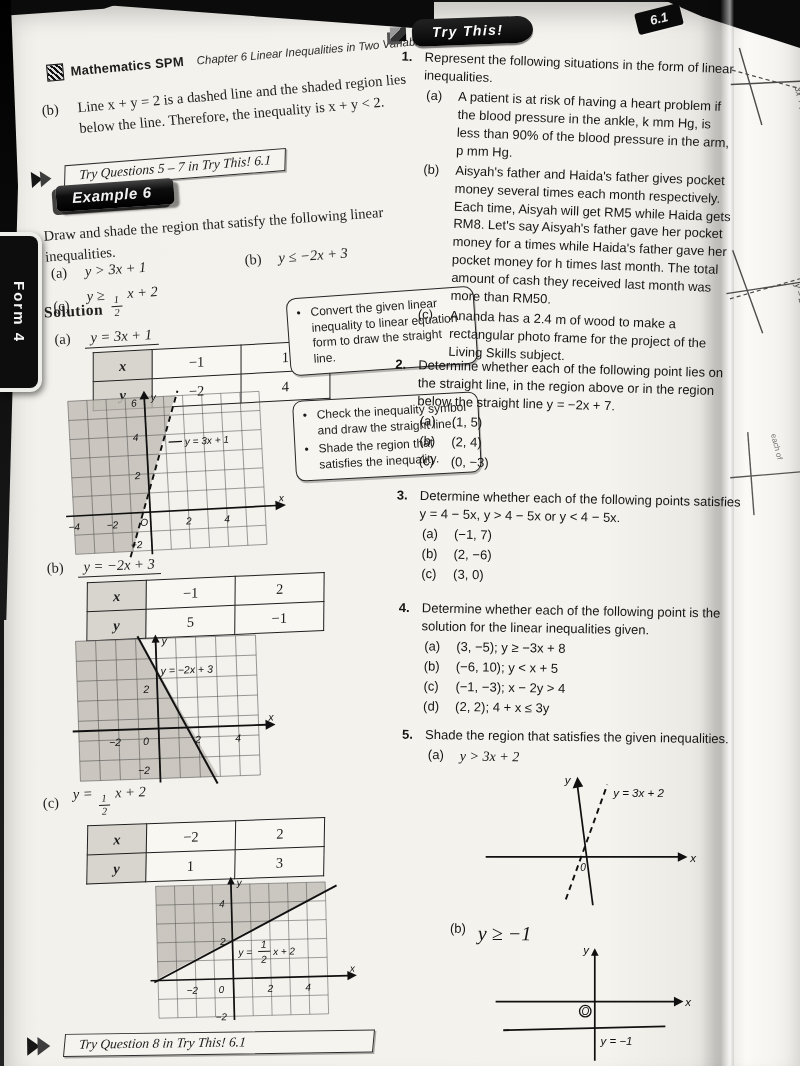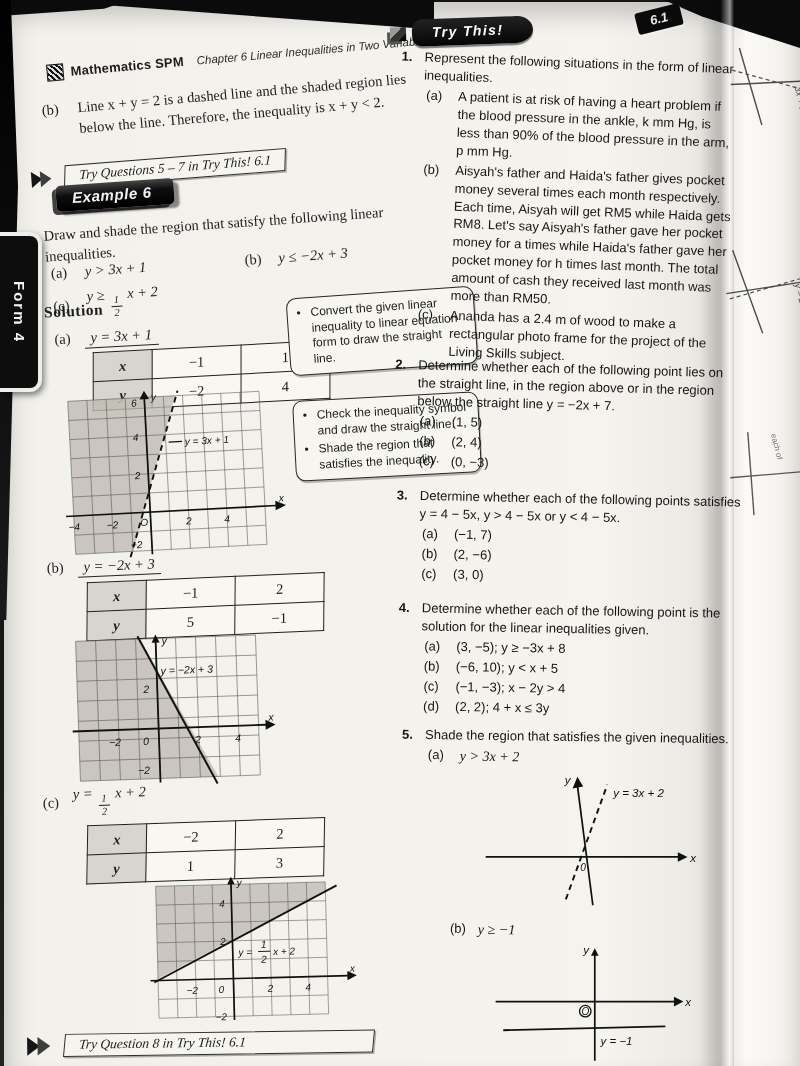--- a/index.html
+++ b/index.html
@@ -409,21 +409,21 @@
     <polygon points="98,17 103,5 109,15" fill="#101010"></polygon>
     <path class="dl" d="M91 132L134 13"></path>
     <text class="tk" x="106" y="103">0</text>
     <text class="ll" x="140" y="26" style="font-size:12px">y = 3x + 2</text>
     <text class="ll" x="220" y="93" style="font-size:12px">x</text>
     <text class="ll" x="90" y="12" style="font-size:12px">y</text>
   </svg>
 
   <div class="abs qblock" style="left:450px;top:920px;transform:rotate(0.5deg);display:flex;gap:12px;">
     <span>(b)</span>
-    <span class="math" style="font-size:14px;">y ≥ −1</span>
+    <span class="math" style="font-size:20px;">y ≥ −1</span>
   </div>
 
   <svg class="abs" style="left:488px;top:944px;" width="205" height="120" viewBox="0 0 215 125">
     <path class="ax" d="M8 60H196"></path>
     <polygon points="195,55 205,60 195,65" fill="#101010"></polygon>
     <path class="ax" d="M112 122V11"></path>
     <polygon points="108,12 112,4 116,12" fill="#101010"></polygon>
     <path class="pl" d="M16 90L186 86"></path>
     <circle cx="102" cy="70" r="6" fill="none" stroke="#111" stroke-width="1.4"></circle>
     <text class="tk" x="98" y="74">O</text>

